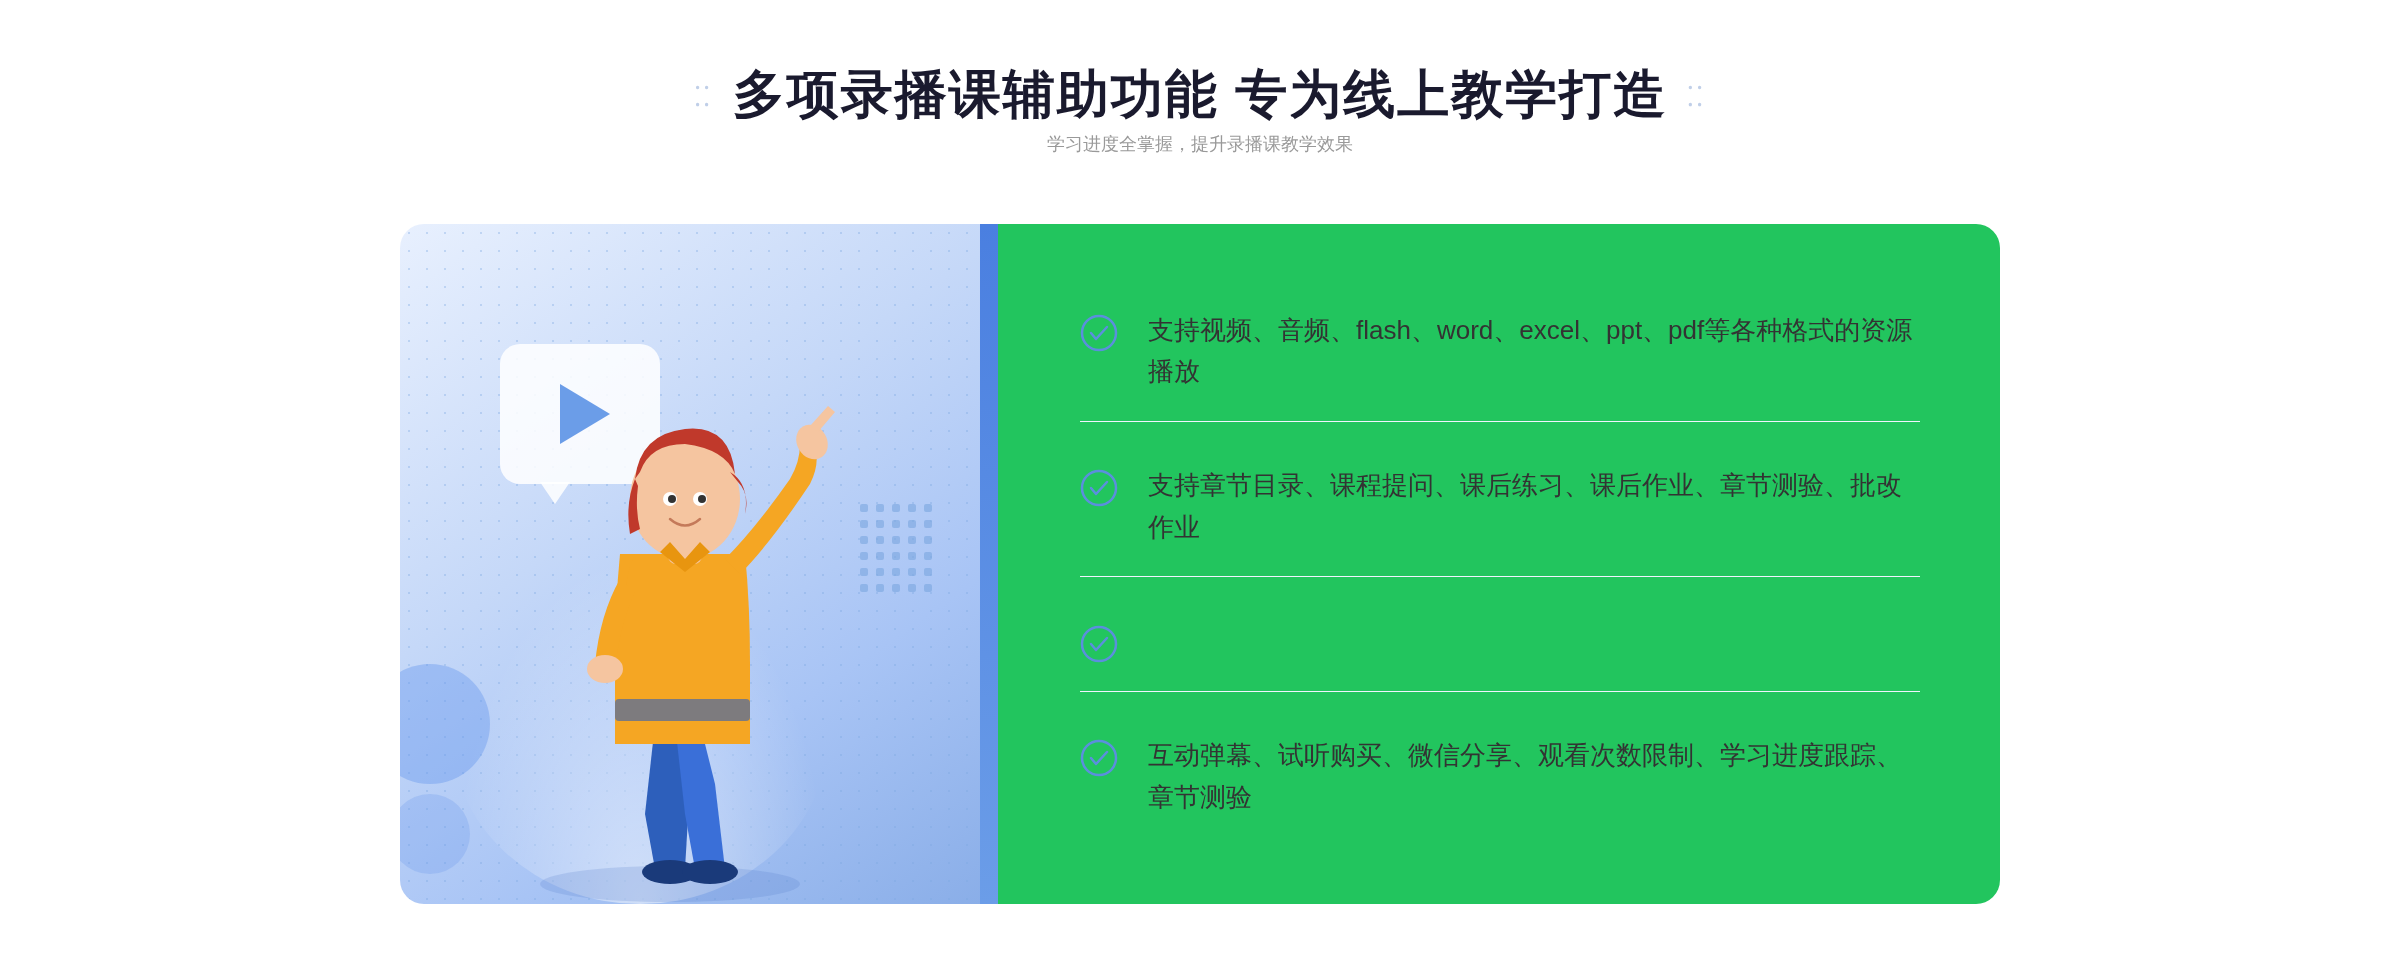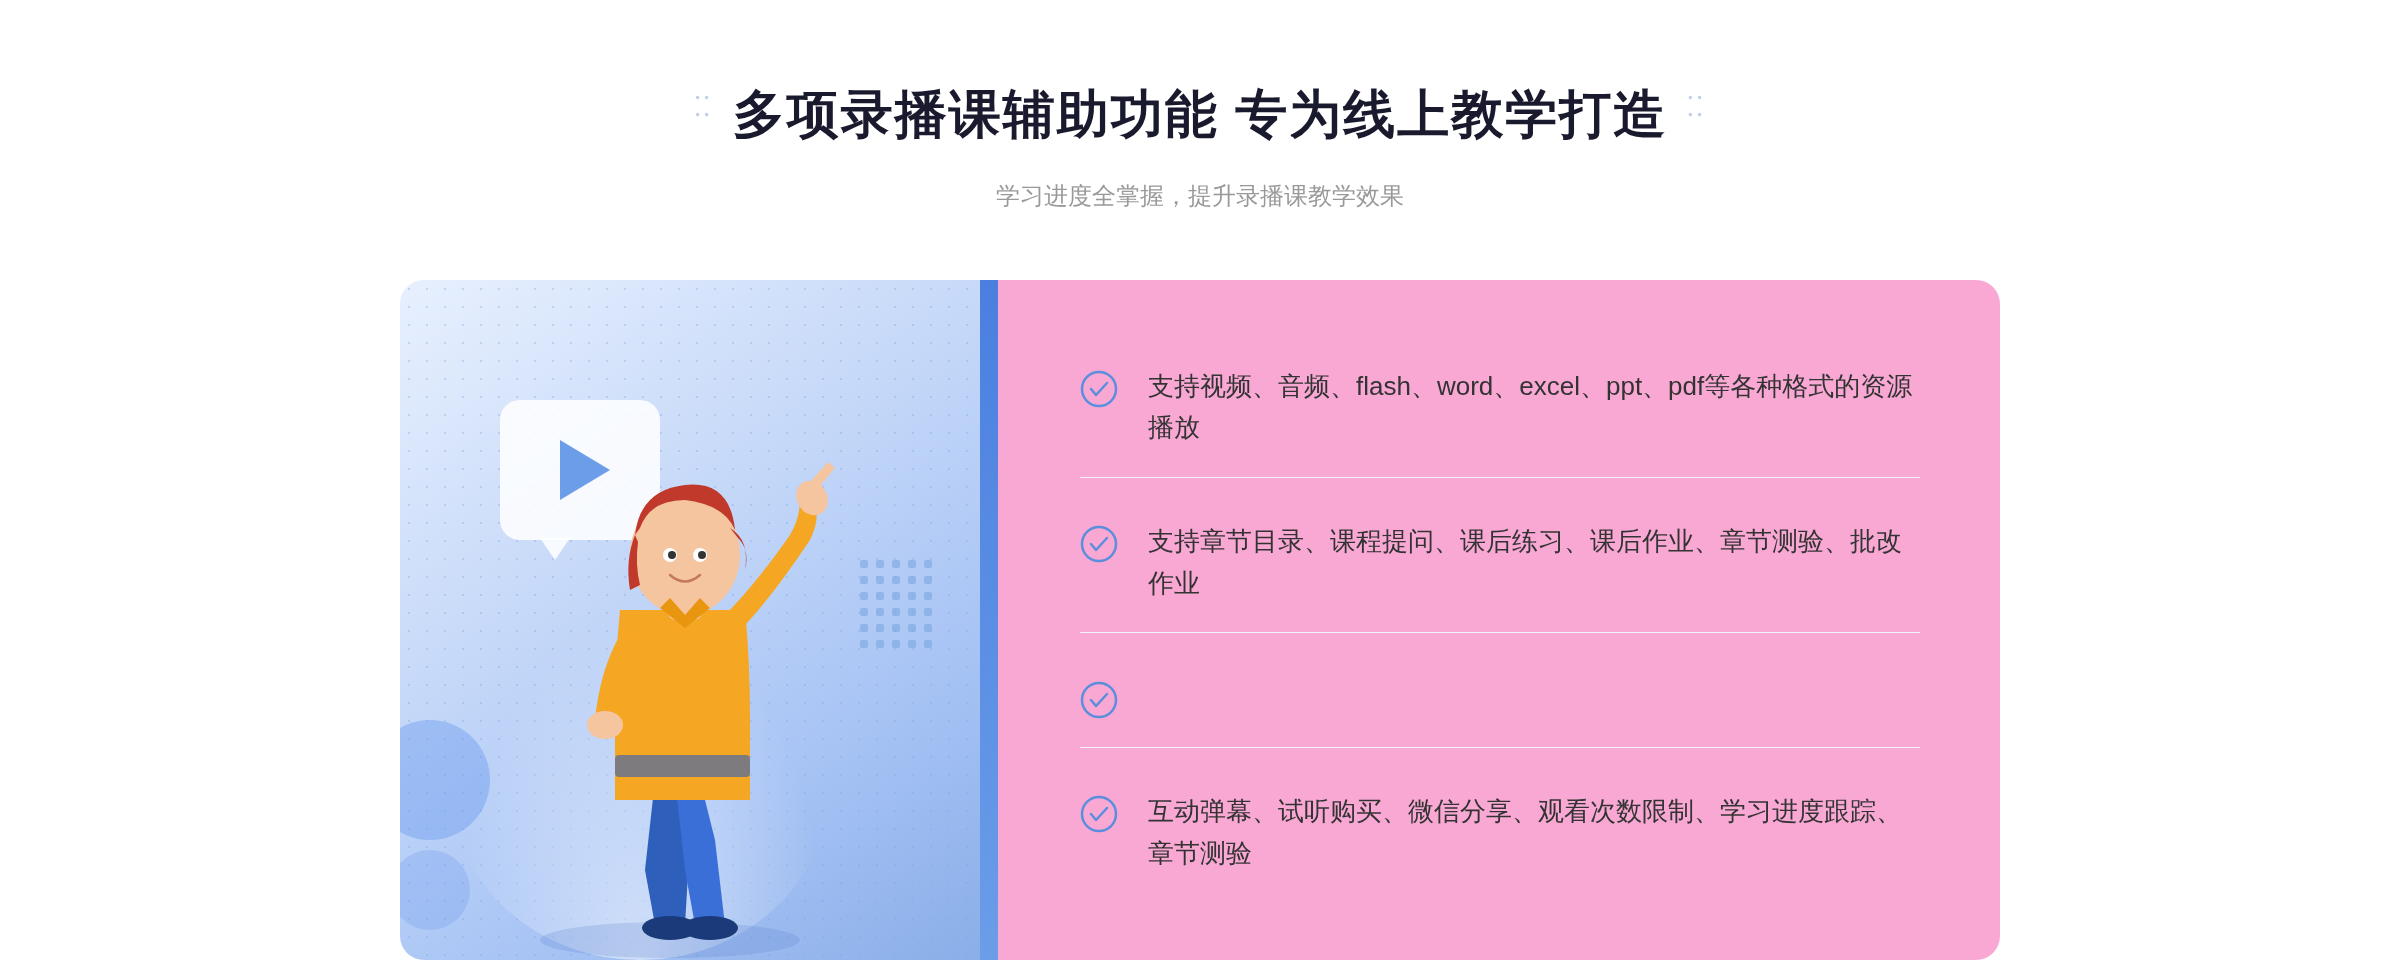--- a/index.html
+++ b/index.html
@@ -42,27 +42,26 @@
       color: #c0cfe8;
       font-size: 28px;
       letter-spacing: 3px;
     }
 
     .main-title {
       font-size: 52px;
       font-weight: 700;
       color: #1a1a2e;
       letter-spacing: 2px;
-      margin-top: 20px;
     }
 
     .subtitle {
-      font-size: 24px;
+      font-size: 18px;
       color: #999999;
-      margin-top: 30px;
+      margin-top: 2px;
       font-weight: 400;
     }
 
     .content-area {
       display: flex;
       align-items: stretch;
       width: 1600px;
       margin-top: 50px;
       gap: 0;
     }
@@ -218,21 +217,21 @@
     }
 
     .content-panel-wrapper {
       position: relative;
       flex: 1;
       display: flex;
     }
 
     .content-panel-inner {
       flex: 1;
-      background: #f9a8d4;
+      background: #22c55e;
       border-radius: 0 24px 24px 0;
       padding: 50px 80px 50px 100px;
       display: flex;
       flex-direction: column;
       justify-content: space-around;
     }
   </style>
 </head>
 <body>
 

